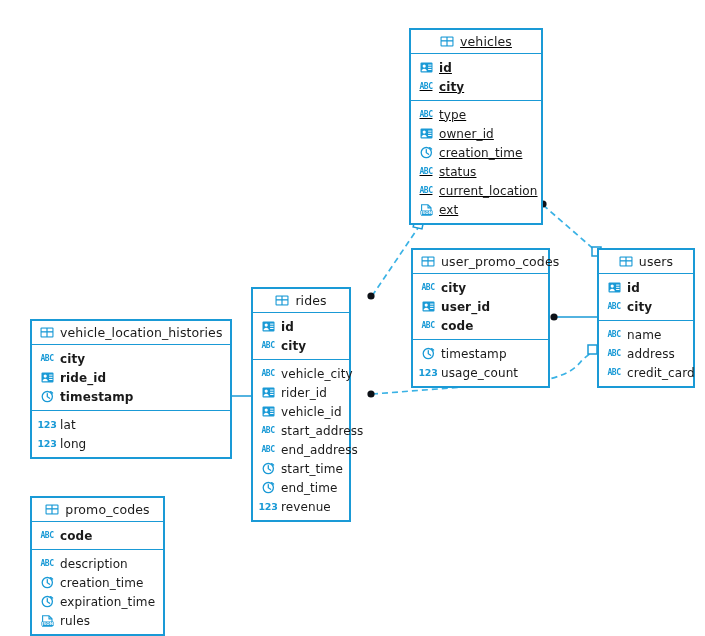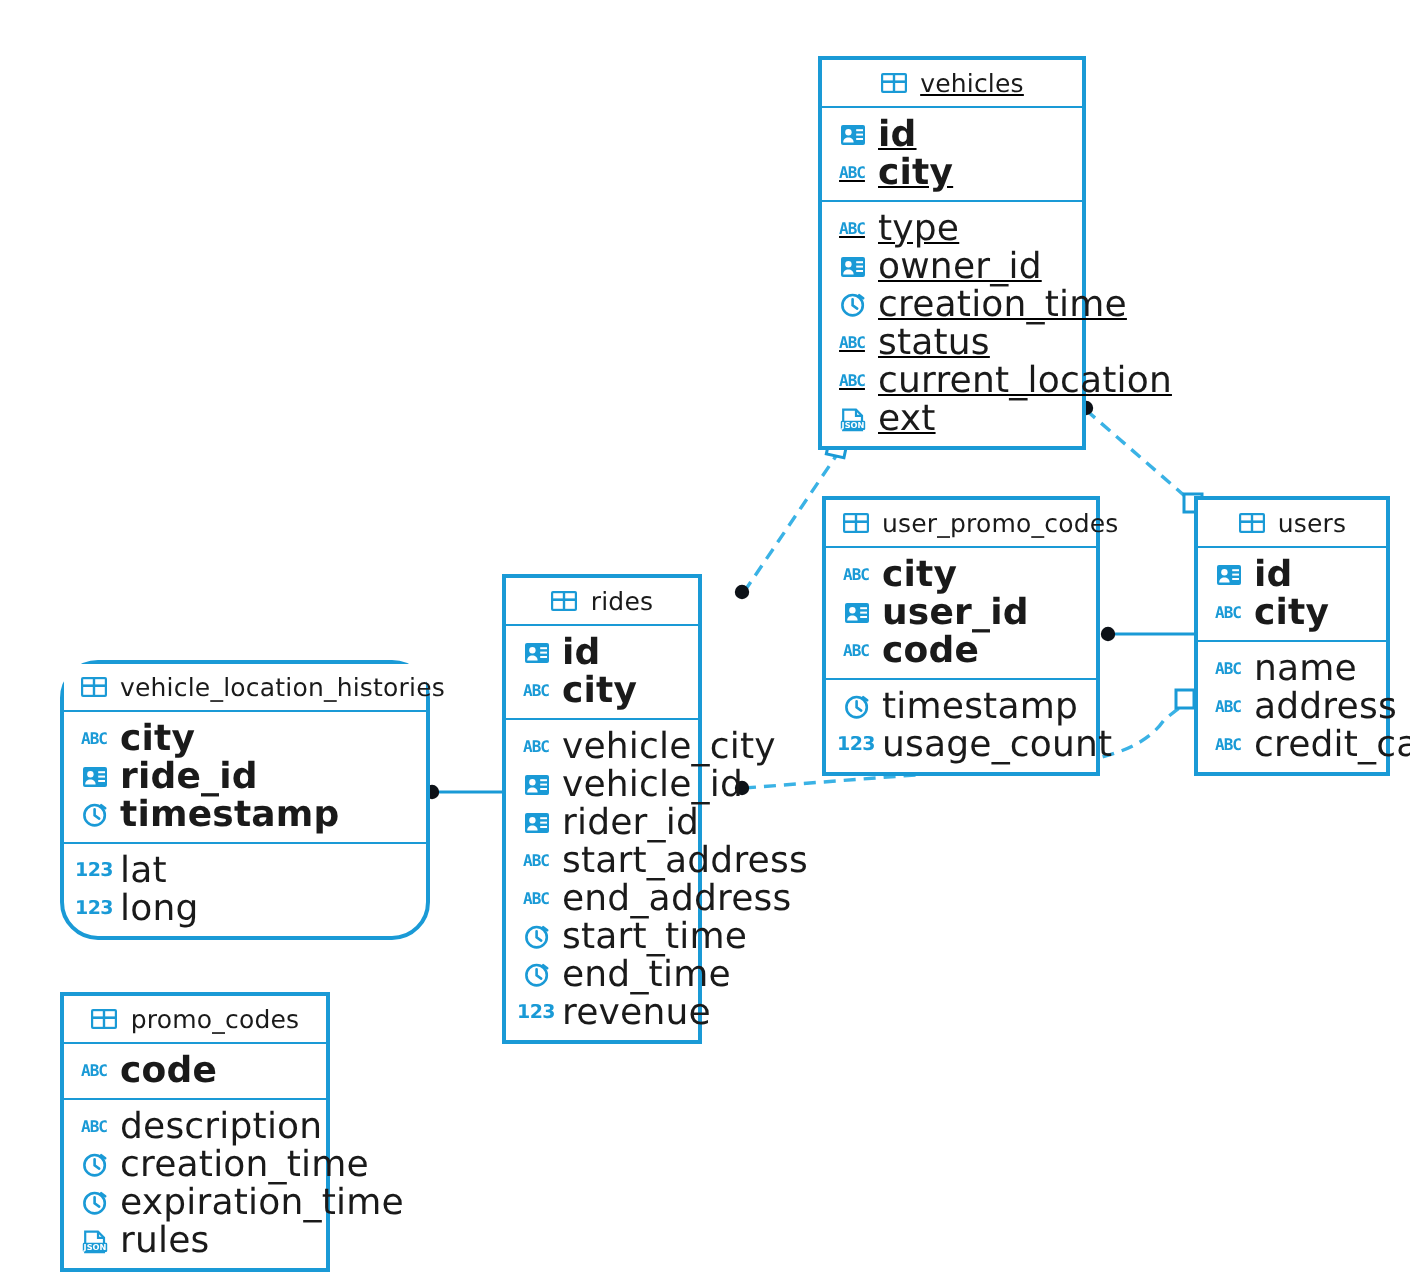--- a/index.html
+++ b/index.html
@@ -54,21 +54,21 @@
   .section.pk { border-bottom: 1px solid #1a9ad6; }
   .row {
     display: flex;
     align-items: center;
     gap: 6px;
     height: 19px;
     padding: 0 8px;
     white-space: nowrap;
   }
   .col-name {
-    font-size: 18px;
+    font-size: 12px;
     color: #1a1a1a;
     letter-spacing: 0.1px;
   }
   .row.bold .col-name { font-weight: bold; }
 
   
   .icon {
     flex: 0 0 auto;
     width: 14px;
     height: 13px;
@@ -378,37 +378,37 @@
           <span class="icon">
             <svg width="13" height="11" viewBox="0 0 13 11">
               <rect x="0.5" y="0.5" width="12" height="10" rx="1" fill="#1a9ad6"></rect>
               <circle cx="4.2" cy="4.1" r="1.6" fill="#ffffff"></circle>
               <path d="M1.6 9.2c0-1.5 1.2-2.4 2.6-2.4s2.6 0.9 2.6 2.4z" fill="#ffffff"></path>
               <rect x="8.1" y="2.6" width="3.4" height="1" fill="#ffffff"></rect>
               <rect x="8.1" y="4.8" width="3.4" height="1" fill="#ffffff"></rect>
               <rect x="8.1" y="7.0" width="3.4" height="1" fill="#ffffff"></rect>
             </svg>
           </span>
+          <span class="col-name">rider_id</span>
+        </div>
+        <div class="row">
+          <span class="icon">
+            <svg width="13" height="11" viewBox="0 0 13 11">
+              <rect x="0.5" y="0.5" width="12" height="10" rx="1" fill="#1a9ad6"></rect>
+              <circle cx="4.2" cy="4.1" r="1.6" fill="#ffffff"></circle>
+              <path d="M1.6 9.2c0-1.5 1.2-2.4 2.6-2.4s2.6 0.9 2.6 2.4z" fill="#ffffff"></path>
+              <rect x="8.1" y="2.6" width="3.4" height="1" fill="#ffffff"></rect>
+              <rect x="8.1" y="4.8" width="3.4" height="1" fill="#ffffff"></rect>
+              <rect x="8.1" y="7.0" width="3.4" height="1" fill="#ffffff"></rect>
+            </svg>
+          </span>
           <span class="col-name">vehicle_id</span>
         </div>
         <div class="row">
           <span class="icon">
-            <svg width="13" height="11" viewBox="0 0 13 11">
-              <rect x="0.5" y="0.5" width="12" height="10" rx="1" fill="#1a9ad6"></rect>
-              <circle cx="4.2" cy="4.1" r="1.6" fill="#ffffff"></circle>
-              <path d="M1.6 9.2c0-1.5 1.2-2.4 2.6-2.4s2.6 0.9 2.6 2.4z" fill="#ffffff"></path>
-              <rect x="8.1" y="2.6" width="3.4" height="1" fill="#ffffff"></rect>
-              <rect x="8.1" y="4.8" width="3.4" height="1" fill="#ffffff"></rect>
-              <rect x="8.1" y="7.0" width="3.4" height="1" fill="#ffffff"></rect>
-            </svg>
-          </span>
-          <span class="col-name">rider_id</span>
-        </div>
-        <div class="row">
-          <span class="icon">
             <span class="icon-abc">ABC</span>
           </span>
           <span class="col-name">start_address</span>
         </div>
         <div class="row">
           <span class="icon">
             <span class="icon-abc">ABC</span>
           </span>
           <span class="col-name">end_address</span>
         </div>
@@ -433,21 +433,21 @@
           <span class="col-name">end_time</span>
         </div>
         <div class="row">
           <span class="icon">
             <span class="icon-123">123</span>
           </span>
           <span class="col-name">revenue</span>
         </div>
       </div>
     </div>
-    <div class="table" style="left: 30px; top: 330px; width: 185px; border-radius: 19px;">
+    <div class="table" style="left: 30px; top: 319px; width: 202px;">
       <div class="tbl-header left">
         <span class="icon">
           <svg width="14" height="11" viewBox="0 0 14 11">
             <rect x="0.5" y="0.5" width="13" height="10" rx="1" fill="#1a9ad6"></rect>
             <rect x="1.6" y="1.6" width="4.8" height="2.6" fill="#ffffff"></rect>
             <rect x="7.6" y="1.6" width="4.8" height="2.6" fill="#ffffff"></rect>
             <rect x="1.6" y="5.5" width="4.8" height="3.9" fill="#ffffff"></rect>
             <rect x="7.6" y="5.5" width="4.8" height="3.9" fill="#ffffff"></rect>
           </svg>
         </span>

